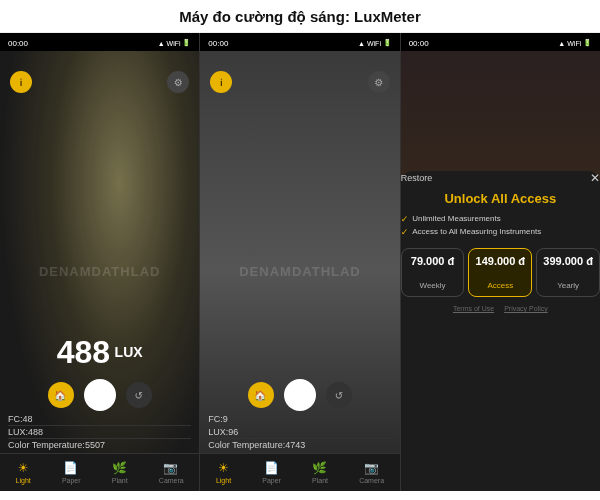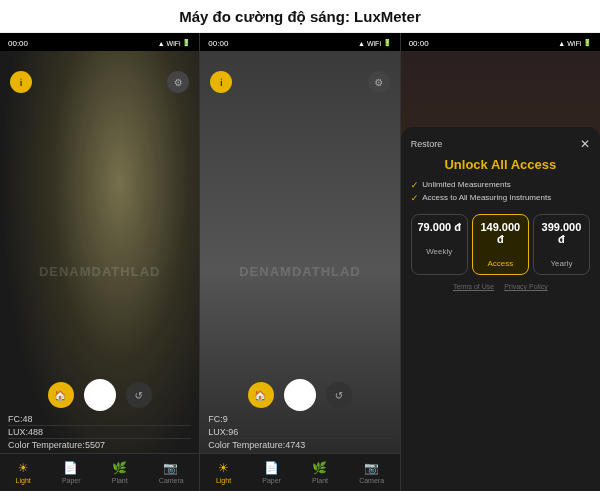--- a/index.html
+++ b/index.html
@@ -188,24 +188,23 @@
     }
 
     
     .phone-panel.third {
       position: relative;
     }
 
     .overlay-panel {
       position: absolute;
       bottom: 0; left: 0; right: 0;
-      height: 364px;
+      height: 320px;
       background: #1c1c1c;
       border-radius: 12px 12px 0 0;
-      padding: 10px;
       display: flex;
       flex-direction: column;
     }
 
     .overlay-header {
       display: flex;
       justify-content: space-between;
       align-items: center;
       margin-bottom: 6px;
     }
@@ -332,20 +331,24 @@
     </div>
 
     <div class="phone-bg panel1-bg">
       <div class="watermark">DENAMDATHLAD</div>
 
       <div class="icon-row-top">
         <div class="icon-circle yellow">ℹ</div>
         <div class="icon-circle gray">⚙</div>
       </div>
 
+      <div class="lux-display">
+        <span class="lux-number">488</span>
+        <span class="lux-unit">LUX</span>
+      </div>
 
       <div class="controls-row">
         <div class="ctrl-btn yellow-house">🏠</div>
         <div class="ctrl-btn white-circle"></div>
         <div class="ctrl-btn dark-refresh">↺</div>
       </div>
 
       <div class="stats-table">
         <div class="stat-row">
           <span>FC:</span>

